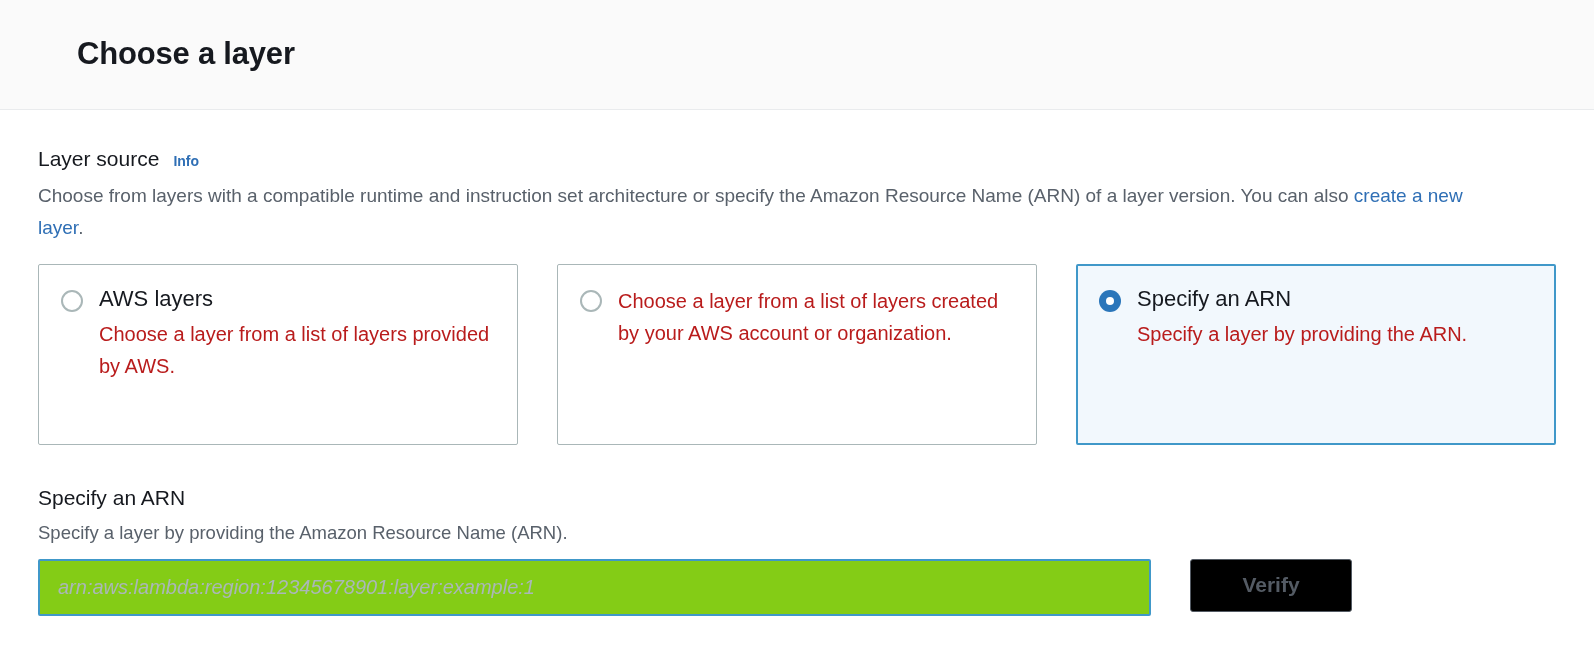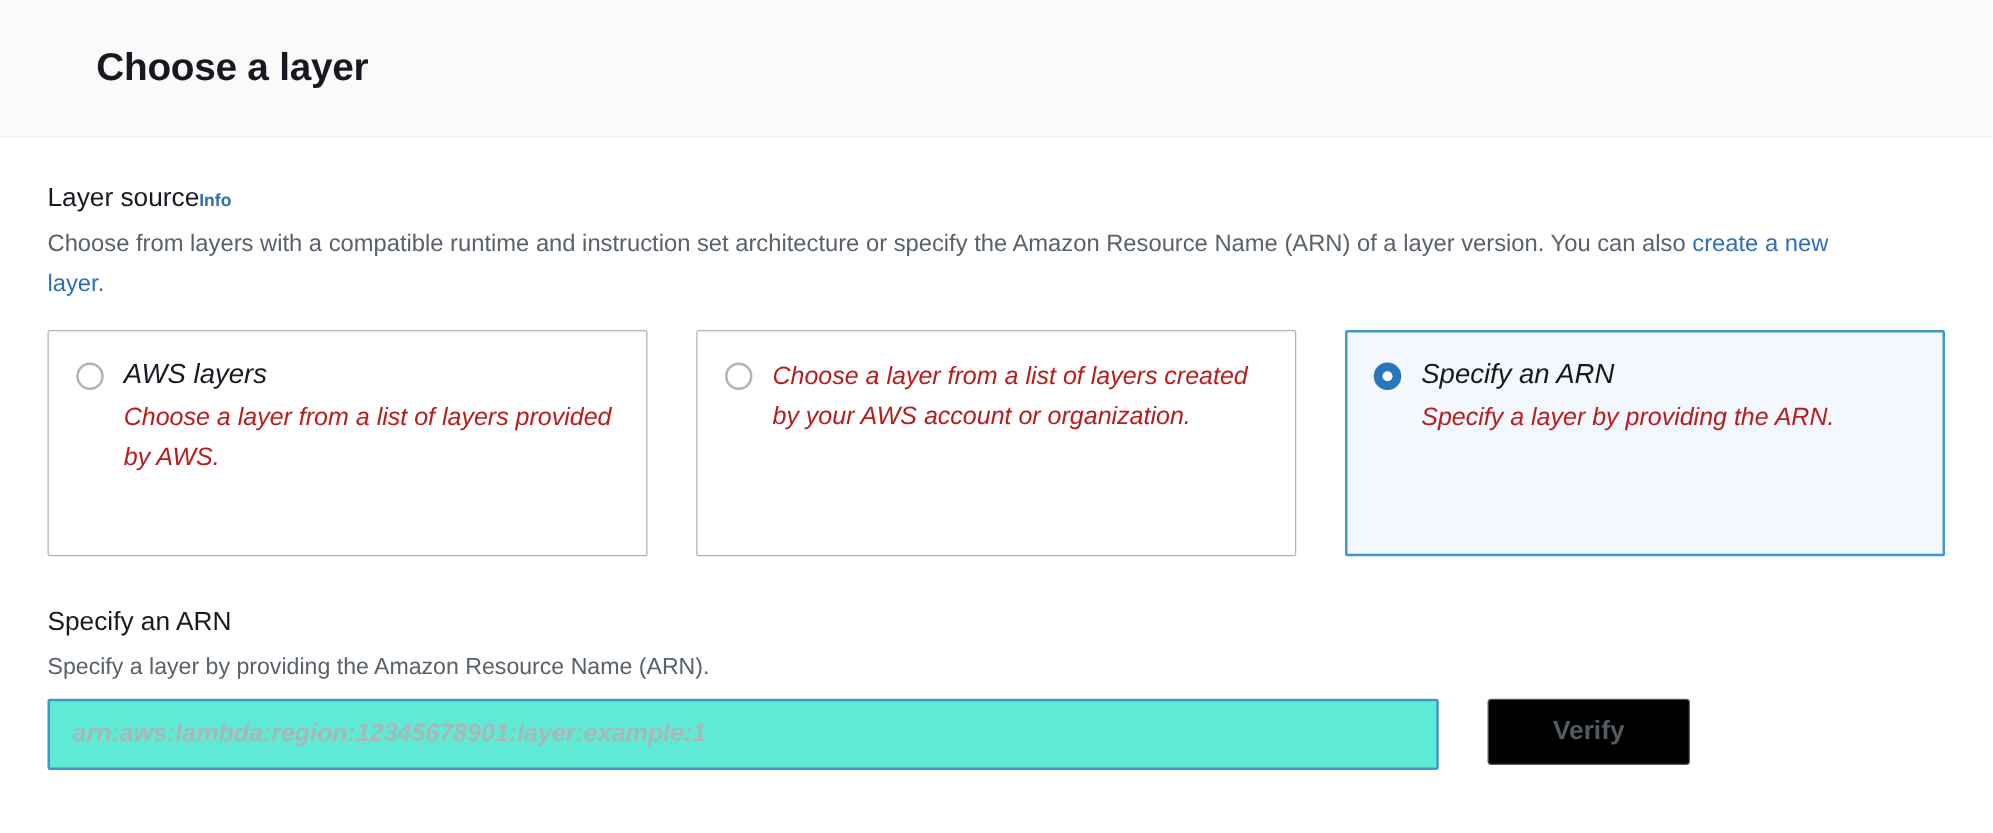--- a/index.html
+++ b/index.html
@@ -37,20 +37,21 @@
   
   .modal-body {
     padding: 36px 38px 0 38px;
     background: #ffffff;
   }
 
   
   .field-label-row {
     display: flex;
     align-items: baseline;
+    gap: 14px;
     margin-bottom: 9px;
   }
   .field-label {
     font-size: 21px;
     font-weight: normal;
     color: #16191f;
     line-height: 1.2;
   }
   .info-link {
     font-size: 14px;
@@ -114,21 +115,21 @@
     justify-content: center;
   }
   .radio.checked::after {
     content: "";
     width: 8px;
     height: 8px;
     border-radius: 50%;
     background: #ffffff;
     display: block;
   }
-  .tile-text { flex: 1 1 auto; min-width: 0; font-style: italic; }
+  .tile-text { flex: 1 1 auto; min-width: 0; }
   .tile-title {
     font-size: 22px;
     color: #16191f;
     line-height: 1.25;
     margin-bottom: 5px;
   }
   .tile-desc {
     font-size: 20px;
     line-height: 1.62;
     color: #b91c1c;
@@ -150,27 +151,26 @@
   .input-row {
     display: flex;
     align-items: stretch;
     gap: 39px;
   }
   .arn-input {
     width: 1113px;
     height: 57px;
     border: 2px solid #4098c9;
     border-radius: 2px;
-    background: #5eead4;
+    background: #84cc16;
     font-family: "Liberation Sans", "DejaVu Sans", sans-serif;
     font-size: 20px;
     color: #16191f;
     padding: 0 18px;
     outline: none;
-    font-weight: bold;
   }
   .arn-input::placeholder {
     color: #aab7b8;
     font-style: italic;
     opacity: 1;
   }
   .verify-btn {
     width: 162px;
     height: 53px;
     border: 1.5px solid #545b64;

